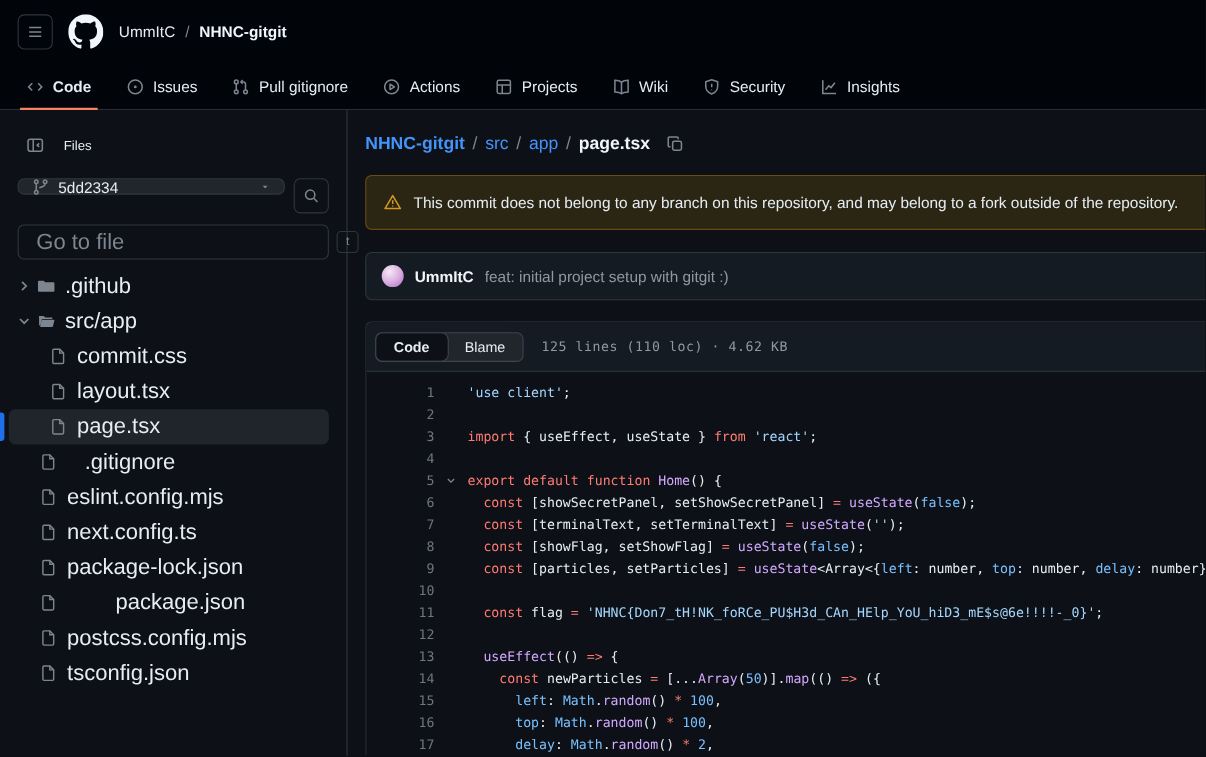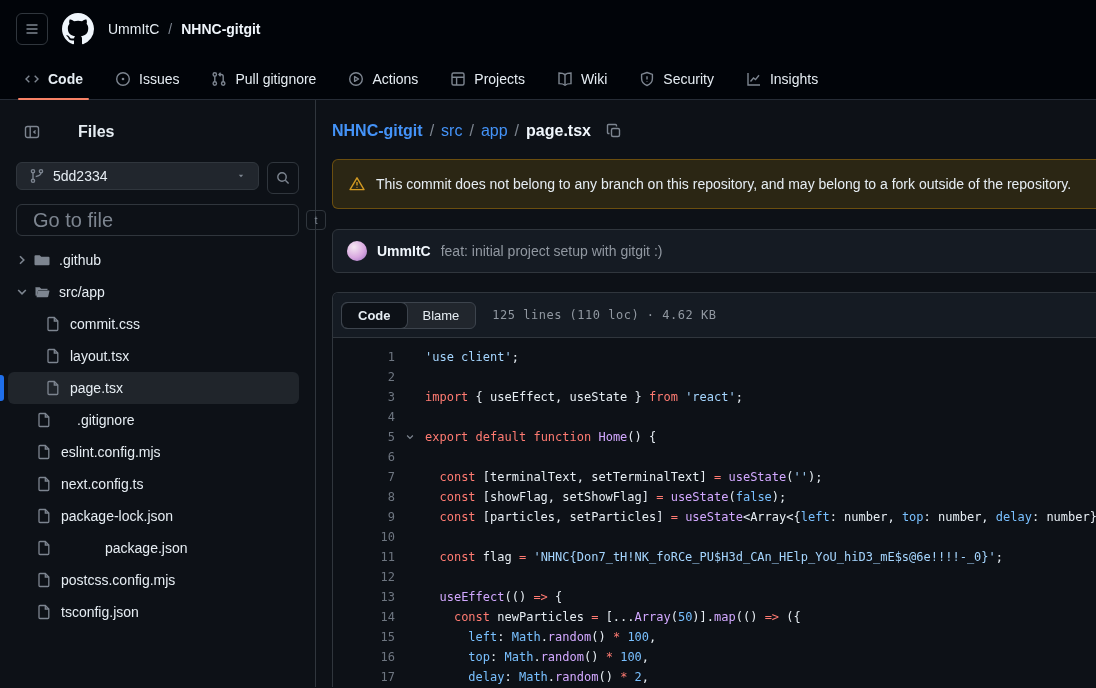--- a/index.html
+++ b/index.html
@@ -29,38 +29,38 @@
   
   .body-wrap { display:flex; height:587px; }
   .sidebar { width:316px; flex:0 0 316px; border-right:1px solid #30363d; background:#0d1117; padding-top:16px; }
   .main { flex:1; overflow:hidden; padding:22px 0 0 16px; display:flex; flex-direction:column; }
 
   
   .files-header { display:flex; align-items:center; gap:10px; padding:0 16px 14px; }
   .icon-btn { width:32px; height:32px; border-radius:6px; border:none; background:transparent;
     display:flex; align-items:center; justify-content:center; cursor:pointer; }
   .icon-btn svg, .small-ic { width:16px; height:16px; stroke:#7d8590; fill:none; stroke-width:1.4; }
-  .files-title { font-size:16px; font-weight:700;margin-left:20px; }
+  .files-title { font-size:12px; font-weight:400; }
   .branch-row { display:flex; gap:8px; padding:0 16px; }
-  .branch-btn { flex:1; height:28px; background:#21262d; border:1px solid #30363d; border-radius:6px;
+  .branch-btn { flex:1; height:15px; background:#21262d; border:1px solid #30363d; border-radius:6px;
     display:flex; align-items:center; gap:8px; padding:0 12px; color:#e6edf3; font-size:14px; cursor:pointer; }
   .branch-btn .caret { margin-left:auto; fill:#7d8590; }
   .search-btn { width:32px; height:32px; border:1px solid #30363d; border-radius:6px; background:transparent;
     display:flex; align-items:center; justify-content:center; cursor:pointer; flex:0 0 auto; }
   .goto-wrap { margin:10px 16px 6px; height:32px; border:1px solid #30363d; border-radius:6px; background:#0d1117;
     display:flex; align-items:center; padding:0 8px; gap:8px; }
   .goto-wrap input { flex:1; background:transparent; border:none; outline:none; color:#fde047; font-size:20px;
     font-family:"Liberation Sans", sans-serif; }
   .goto-wrap input::placeholder { color:#7d8590; }
   .kbd { min-width:20px; height:20px; border:1px solid #30363d; border-radius:4px; color:#7d8590; font-size:11px;
     display:flex; align-items:center; justify-content:center; padding:0 4px; }
 
   .tree { margin-top:8px; }
   .tree-row { height:32px; display:flex; align-items:center; margin:0 16px 0 8px; border-radius:6px;
-    font-size:14px; cursor:pointer; position:relative; color:#e6edf3; }
+    font-size:20px; cursor:pointer; position:relative; color:#e6edf3; }
   .tree-row.selected { background:rgba(101,108,118,0.22); }
   .tree-row.selected::before { content:""; position:absolute; left:-8px; top:3px; bottom:3px; width:4px;
     background:#1f6feb; border-radius:0 3px 3px 0; }
   .tree-row .chev { width:16px; height:16px; margin-right:4px; stroke:#7d8590; fill:none; stroke-width:1.6; flex:0 0 auto; }
   .tree-row .fico { width:16px; height:16px; margin-right:9px; flex:0 0 auto; }
   .tree-row .fico.folder { fill:#7d8590; stroke:none; }
   .tree-row .fico.doc { fill:none; stroke:#7d8590; stroke-width:1.3; }
 
   
   .breadcrumb { display:flex; align-items:center; font-size:16px; gap:7px; flex:0 0 auto; }
@@ -385,20 +385,21 @@
             <span class="cw">
               <svg viewBox="0 0 16 16">
                 <path d="M4.2 6 8 9.8 11.8 6"></path>
               </svg>
             </span>
             <span class="ct"><span class="tk-k">export</span><span class="tk-p"> </span><span class="tk-k">default</span><span class="tk-p"> </span><span class="tk-k">function</span><span class="tk-p"> </span><span class="tk-f">Home</span><span class="tk-p">() {</span></span>
           </div>
           <div class="cl">
             <span class="ln">6</span>
             <span class="cw"></span>
+            <span class="ct"><span class="tk-p">  </span><span class="tk-k">const</span><span class="tk-p"> [showSecretPanel, setShowSecretPanel] </span><span class="tk-k">=</span><span class="tk-p"> </span><span class="tk-f">useState</span><span class="tk-p">(</span><span class="tk-c">false</span><span class="tk-p">);</span></span>
           </div>
           <div class="cl">
             <span class="ln">7</span>
             <span class="cw"></span>
             <span class="ct"><span class="tk-p">  </span><span class="tk-k">const</span><span class="tk-p"> [terminalText, setTerminalText] </span><span class="tk-k">=</span><span class="tk-p"> </span><span class="tk-f">useState</span><span class="tk-p">(</span><span class="tk-s">''</span><span class="tk-p">);</span></span>
           </div>
           <div class="cl">
             <span class="ln">8</span>
             <span class="cw"></span>
             <span class="ct"><span class="tk-p">  </span><span class="tk-k">const</span><span class="tk-p"> [showFlag, setShowFlag] </span><span class="tk-k">=</span><span class="tk-p"> </span><span class="tk-f">useState</span><span class="tk-p">(</span><span class="tk-c">false</span><span class="tk-p">);</span></span>

